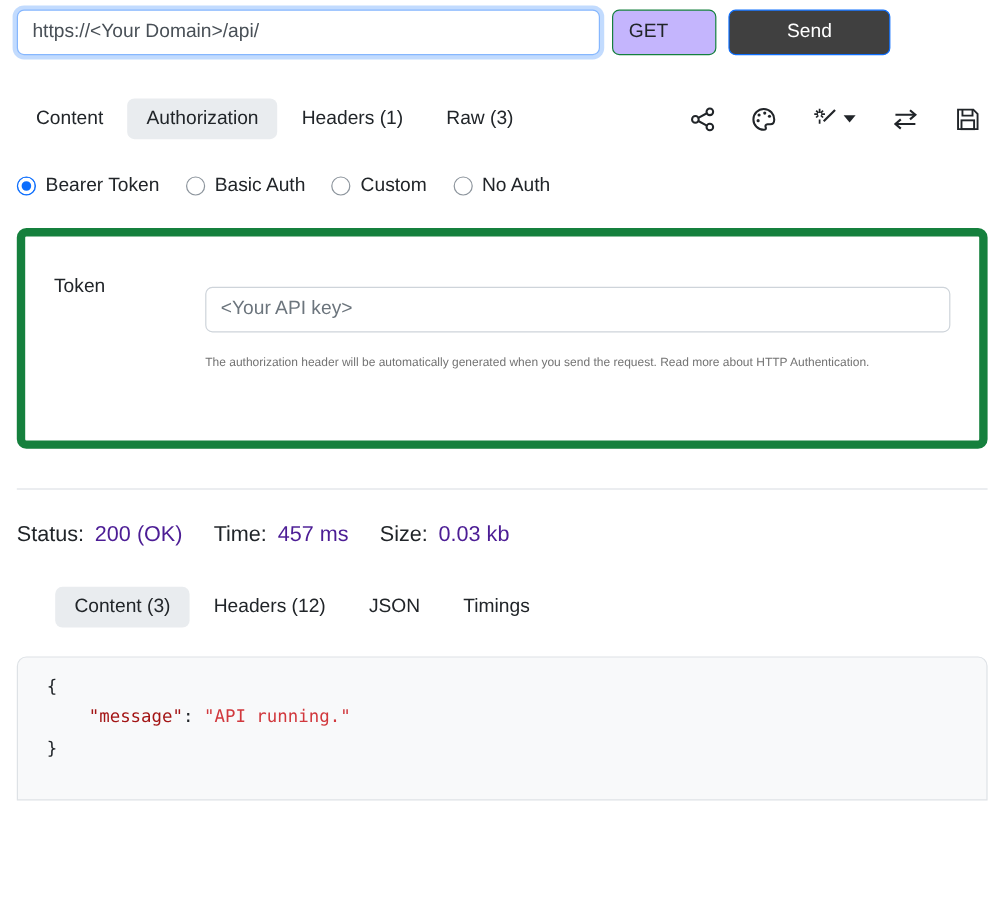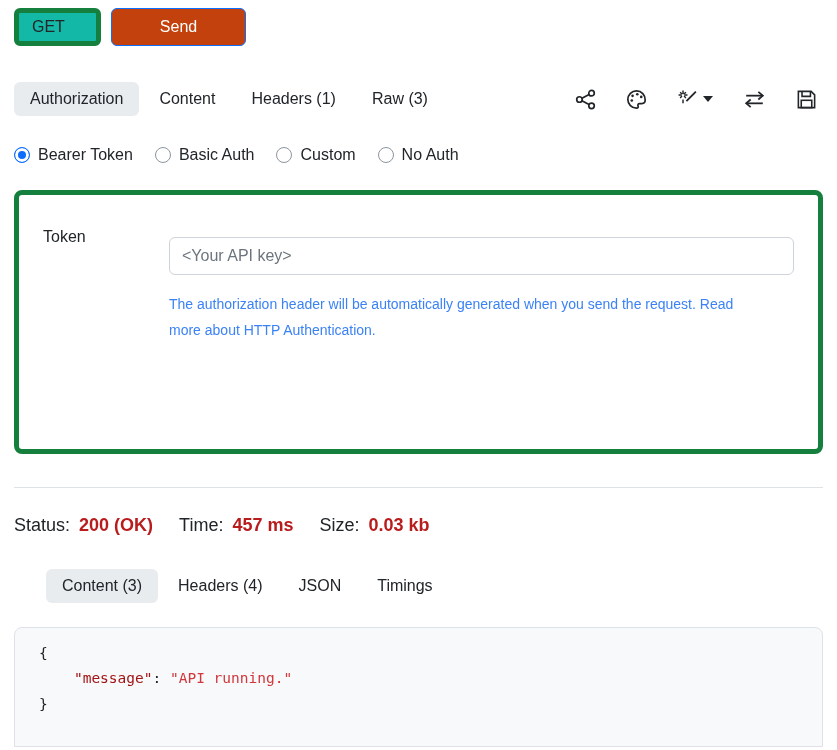--- a/index.html
+++ b/index.html
@@ -9,66 +9,66 @@
 
   
   .request-row { display: flex; gap: 10px; height: 38px; align-items: stretch; }
   .url-input {
     flex: 1; max-width: 486px; border: 1px solid #86b7fe; border-radius: 6px;
     box-shadow: 0 0 0 3.5px rgba(13,110,253,.25); padding: 0 12px;
     font-size: 16px; color: #495057; outline: none;
     font-family: "Liberation Sans", sans-serif;
   }
   .select-box {
-    border: 5px solid #15803d; border-radius: 6px; background: #14b8a6;
+    border: 1px solid #15803d; border-radius: 6px; background: #c4b5fd;
     display: flex; align-items: center; justify-content: space-between;
     padding: 0 9px 0 13px; font-size: 16px; cursor: pointer; gap: 36px;
   }
   .select-method { width: 87px; }
   .select-region { width: 71px; }
   .send-btn {
-    width: 135px; background: #c2410c; border: 1px solid #0d6efd; color: #fff;
+    width: 135px; background: #404040; border: 1px solid #0d6efd; color: #fff;
     border-radius: 6px; font-size: 16px; cursor: pointer;
     font-family: "Liberation Sans", sans-serif;
   }
 
   
   .tabs-row { margin-top: 36px; display: flex; align-items: center; }
   .tab { padding: 8px 16px; border-radius: 6px; font-size: 16px; cursor: pointer; margin-right: 4px; white-space: nowrap; }
   .tab.active { background: #e9ecef; }
   .toolbar { margin-left: auto; display: flex; align-items: center; gap: 30px; padding-right: 6px; }
   .icon-btn { display: inline-flex; align-items: center; cursor: pointer; background: none; border: none; padding: 0; }
   .caret { width: 0; height: 0; border-left: 5px solid transparent; border-right: 5px solid transparent; border-top: 6px solid #212529; margin-left: 4px; }
 
   
   .auth-row { margin-top: 30px; display: flex; align-items: flex-start; gap: 22px; }
   .radio-item { display: flex; align-items: center; gap: 8px; font-size: 16px; cursor: pointer; }
   .radio { width: 16px; height: 16px; border-radius: 50%; border: 1px solid #8d959d; background: #fff; flex: 0 0 auto; }
   .radio.checked { border: 1px solid #0d6efd; background: #0d6efd; box-shadow: inset 0 0 0 3px #fff; }
 
   
-  .token-panel { margin-top: 26px; border: 5px solid #15803d; border-radius: 8px; padding: 26px 24px; height: 264px; }
+  .token-panel { margin-top: 26px; border: 7px solid #15803d; border-radius: 8px; padding: 26px 24px; height: 184px; }
   .panel-row { display: flex; }
   .panel-label { width: 126px; padding-top: 7px; font-size: 16px; flex: 0 0 auto; }
   .panel-main { flex: 1; margin-top: 16px; }
   .token-input {
     width: 100%; height: 38px; border: 1px solid #ced4da; border-radius: 6px;
     padding: 0 12px; font-size: 16px; color: #495057; outline: none;
     font-family: "Liberation Sans", sans-serif;
   }
   .token-input::placeholder { color: #6c757d; opacity: 1; }
-  .help-text { margin-top: 17px; font-size: 14px; line-height: 1.85; max-width: 588px; color: #3b82f6; }
+  .help-text { margin-top: 17px; font-size: 10px; line-height: 1.85; max-width: 588px; color: #737373; }
 
   
   .divider { margin-top: 33px; border: none; border-top: 1px solid #dee2e6; }
 
   
   .status-row { margin-top: 27px; display: flex; align-items: baseline; font-size: 18px; }
   .status-row .lbl { color: #212529; margin-right: 9px; }
-  .status-row .val { color: #b91c1c; font-weight: bold; margin-right: 26px; }
+  .status-row .val { color: #4c1d95; font-weight: normal; margin-right: 26px; }
 
   
   .response-tabs { margin-top: 33px; display: flex; align-items: center; padding-left: 32px; }
 
   
   .code-panel {
     margin-top: 24px; background: #f8f9fa; border: 1px solid #dee2e6;
     border-radius: 8px 8px 0 0; padding: 13px 24px; height: 120px;
     font-family: "DejaVu Sans Mono", "Liberation Mono", monospace;
     font-size: 14.5px; line-height: 1.75; color: #212529;
@@ -76,33 +76,34 @@
   .code-line { white-space: pre; }
   .tok-key { color: #a31515; }
   .tok-str { color: #d1383d; }
 </style>
 </head>
 <body>
 
 <div class="app">
 
   <div class="request-row">
+    <input class="url-input" type="text" value="https://&lt;Your Domain&gt;/api/" style="">
     <div class="select-box select-method">
       <span>GET</span>
       <svg width="10" height="15" viewBox="0 0 10 15">
         <path d="M5 1 L8.6 5.4 H1.4 Z" fill="#212529"></path>
         <path d="M5 14 L8.6 9.6 H1.4 Z" fill="#212529"></path>
       </svg>
     </div>
     <button class="send-btn">Send</button>
   </div>
 
   <div class="tabs-row">
+    <div class="tab">Content</div>
     <div class="tab active">Authorization</div>
-    <div class="tab">Content</div>
     <div class="tab">Headers (1)</div>
     <div class="tab">Raw (3)</div>
 
     <div class="toolbar">
       <button class="icon-btn" title="">
         <svg width="21" height="21" viewBox="0 0 16 16" fill="none" stroke="#212529" stroke-width="1.3">
           <circle cx="12.6" cy="3.2" r="2.1"></circle>
           <circle cx="3.4" cy="8" r="2.1"></circle>
           <circle cx="12.6" cy="12.8" r="2.1"></circle>
           <path d="M5.3 7 L10.7 4.1 M5.3 9 L10.7 11.9"></path>
@@ -177,21 +178,21 @@
     <span class="lbl">Status:</span>
     <span class="val">200 (OK)</span>
     <span class="lbl">Time:</span>
     <span class="val">457 ms</span>
     <span class="lbl">Size:</span>
     <span class="val">0.03 kb</span>
   </div>
 
   <div class="response-tabs">
     <div class="tab active">Content (3)</div>
-    <div class="tab">Headers (4)</div>
+    <div class="tab">Headers (12)</div>
     <div class="tab">JSON</div>
     <div class="tab">Timings</div>
   </div>
 
   <div class="code-panel">
     <div class="code-line"><span>{</span></div>
     <div class="code-line"><span>    </span><span class="tok-key">"message"</span><span>: </span><span class="tok-str">"API running."</span></div>
     <div class="code-line"><span>}</span></div>
   </div>
 

